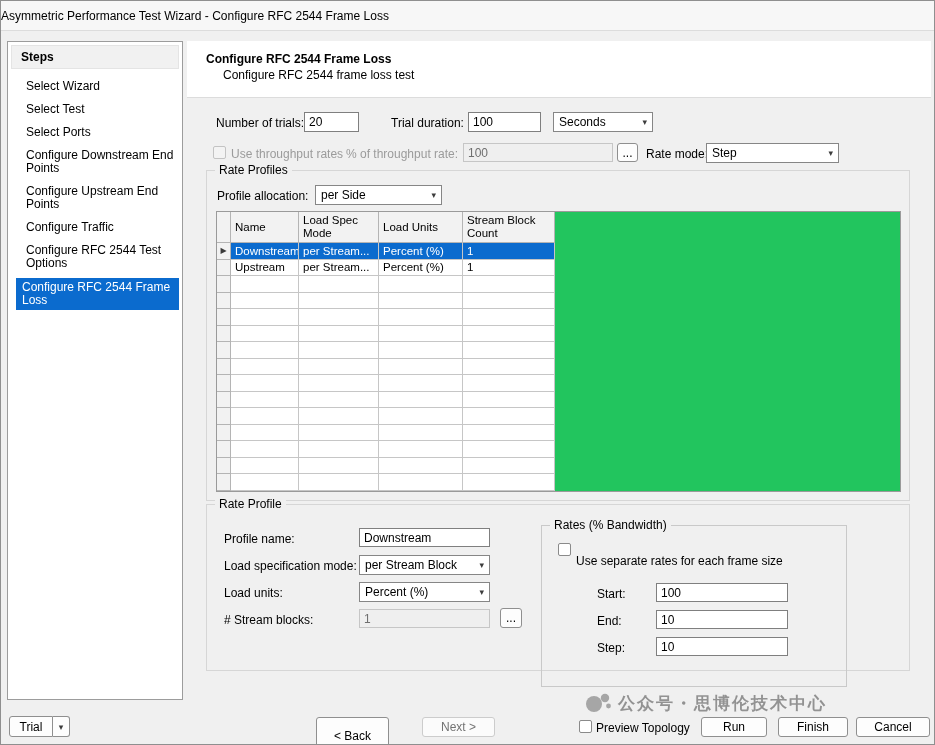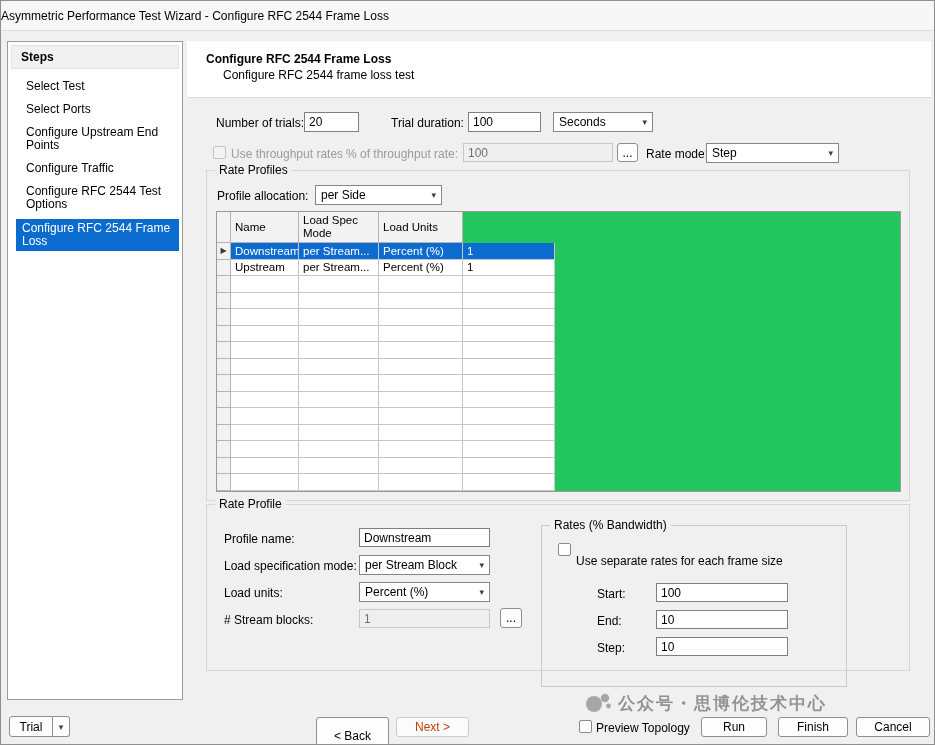--- a/index.html
+++ b/index.html
@@ -28,21 +28,21 @@
   .tb { position: absolute; border: 1px solid #7f7f7f; background: #fff; font-family: inherit; font-size: 12px; padding: 0 4px; }
   .tb.disabled { background: #efefef; color: #6f6f6f; border-color: #c6c6c6; }
 
   .combo { position: absolute; background: #fff; border: 1px solid #868686; display: flex; align-items: center; justify-content: space-between; padding: 0 5px; cursor: default; }
   .combo .chev { font-size: 9px; color: #3c3c3c; }
 
   .cb { position: absolute; width: 13px; height: 13px; background: #fff; border: 1px solid #8a8a8a; border-radius: 2px; }
   .cb.disabled { border-color: #c3c3c3; background: #f3f3f3; }
 
   .btn { position: absolute; background: #fdfdfd; border: 1px solid #8f8f8f; border-radius: 3px; font-family: inherit; font-size: 12px; display: flex; align-items: center; justify-content: center; cursor: default; }
-  .btn.disabled { color: #c2410c; border-color: #cccccc; background: #fbfbfb; }
+  .btn.disabled { color: #737373; border-color: #cccccc; background: #fbfbfb; margin-left: 26px; }
 
   .groupbox { position: absolute; border: 1px solid #d6d6d6; }
   .gb-title { position: absolute; top: -8px; left: 8px; background: #f0f0f0; padding: 0 4px; white-space: nowrap; }
 
   
   .grid { position: absolute; left: 9px; top: 40px; right: 8px; bottom: 8px; background: #22c55e; border: 1px solid #9a9a9a; overflow: hidden; }
   .grid-header, .grid-row { display: grid; grid-template-columns: 14px 68px 80px 84px 92px; }
   .grid-header { height: 31px; }
   .grid-body { position: absolute; left: 0; top: 31px; right: 0; bottom: 0; display: flex; flex-direction: column; }
   .grid-row { flex: 1; }
@@ -64,22 +64,24 @@
 
 <div class="window">
 
   <div class="titlebar">
     <span>Asymmetric Performance Test Wizard - Configure RFC 2544 Frame Loss</span>
   </div>
 
   <div class="steps-panel">
     <div class="steps-header">Steps</div>
     <div class="steps-list">
+        <div class="step-item">Select Wizard</div>
         <div class="step-item">Select Test</div>
         <div class="step-item">Select Ports</div>
+        <div class="step-item">Configure Downstream End Points</div>
         <div class="step-item">Configure Upstream End Points</div>
         <div class="step-item">Configure Traffic</div>
         <div class="step-item">Configure RFC 2544 Test Options</div>
         <div class="step-item selected">Configure RFC 2544 Frame Loss</div>
       </div>
   </div>
 
   <div class="main-header">
     <div class="main-title">Configure RFC 2544 Frame Loss</div>
     <div class="main-subtitle">Configure RFC 2544 frame loss test</div>
@@ -112,20 +114,21 @@
       <span>per Side</span>
       <span class="chev">▾</span>
     </div>
 
     <div class="grid">
       <div class="grid-header">
         <div class="cell hcell"></div>
         <div class="cell hcell">Name</div>
         <div class="cell hcell">Load Spec Mode</div>
         <div class="cell hcell">Load Units</div>
+        <div class="cell hcell">Stream Block Count</div>
       </div>
       <div class="grid-body">
           <div class="grid-row selected">
             <div class="cell sel-cell">▶</div>
             <div class="cell">Downstream</div>
             <div class="cell">per Stream...</div>
             <div class="cell">Percent (%)</div>
             <div class="cell">1</div>
           </div>
           <div class="grid-row">

